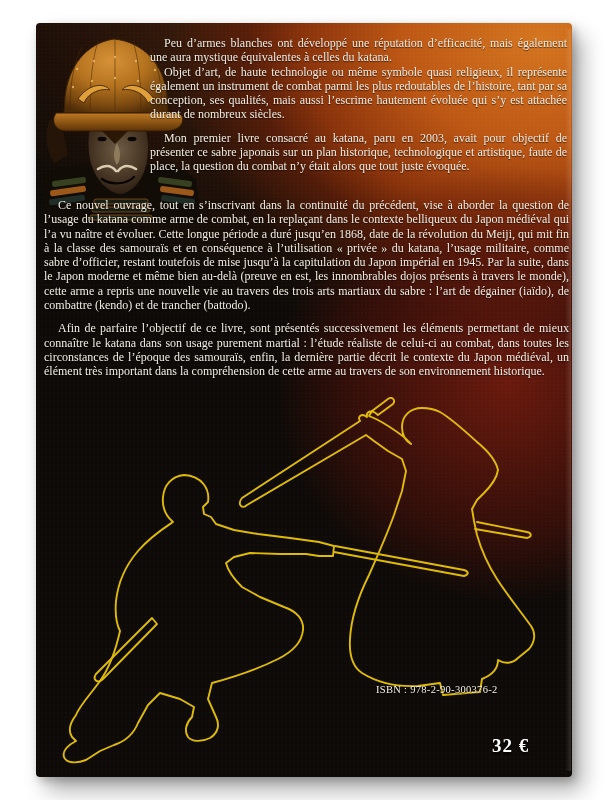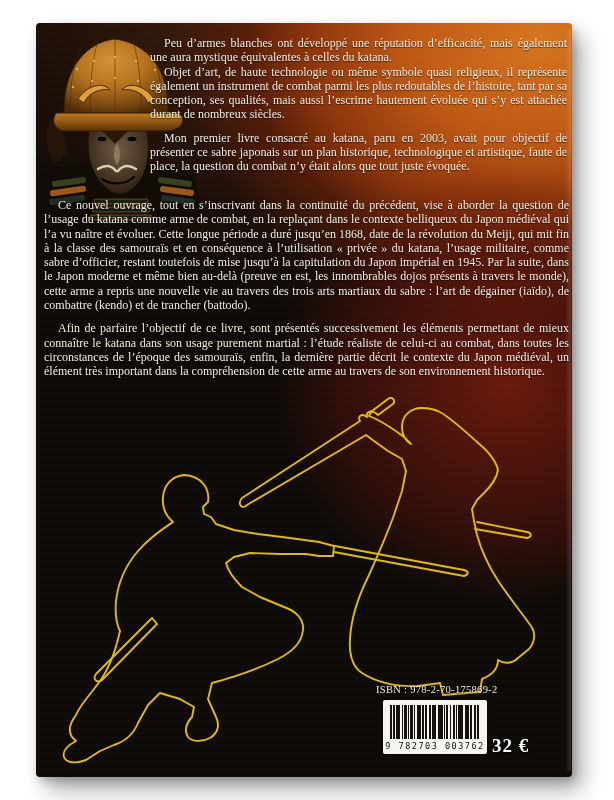--- a/index.html
+++ b/index.html
@@ -193,21 +193,17 @@
       <p>Peu d’armes blanches ont développé une réputation d’efficacité, mais également une aura mystique équivalentes à celles du katana.</p>
       <p>Objet d’art, de haute technologie ou même symbole quasi religieux, il représente également un instrument de combat parmi les plus redoutables de l’histoire, tant par sa conception, ses qualités, mais aussi l’escrime hautement évoluée qui s’y est attachée durant de nombreux siècles.</p>
       <p class="gap">Mon premier livre consacré au katana, paru en 2003, avait pour objectif de présenter ce sabre japonais sur un plan historique, technologique et artistique, faute de place, la question du combat n’y était alors que tout juste évoquée.</p>
     </div>
 
     <div class="txt full-col">
       <p>Ce nouvel ouvrage, tout en s’inscrivant dans la continuité du précédent, vise à aborder la question de l’usage du katana comme arme de combat, en la replaçant dans le contexte belliqueux du Japon médiéval qui l’a vu naître et évoluer. Cette longue période a duré jusqu’en 1868, date de la révolution du Meiji, qui mit fin à la classe des samouraïs et en conséquence à l’utilisation « privée » du katana, l’usage militaire, comme sabre d’officier, restant toutefois de mise jusqu’à la capitulation du Japon impérial en 1945. Par la suite, dans le Japon moderne et même bien au-delà (preuve en est, les innombrables dojos présents à travers le monde), cette arme a repris une nouvelle vie au travers des trois arts martiaux du sabre : l’art de dégainer (iaïdo), de combattre (kendo) et de trancher (battodo).</p>
       <p class="gap">Afin de parfaire l’objectif de ce livre, sont présentés successivement les éléments permettant de mieux connaître le katana dans son usage purement martial : l’étude réaliste de celui-ci au combat, dans toutes les circonstances de l’époque des samouraïs, enfin, la dernière partie décrit le contexte du Japon médiéval, un élément très important dans la compréhension de cette arme au travers de son environnement historique.</p>
     </div>
 
-    <div class="isbn-line">ISBN : 978-2-70-175869-2</div>
-    <div class="barcode">
-      <div class="bars"></div>
-      <div class="digits">9 782703 003762</div>
-    </div>
+    <div class="isbn-line">ISBN : 978-2-90-300376-2</div>
     <div class="price">32 €</div>
 
   </div>
 </div>
 
 </body></html>

